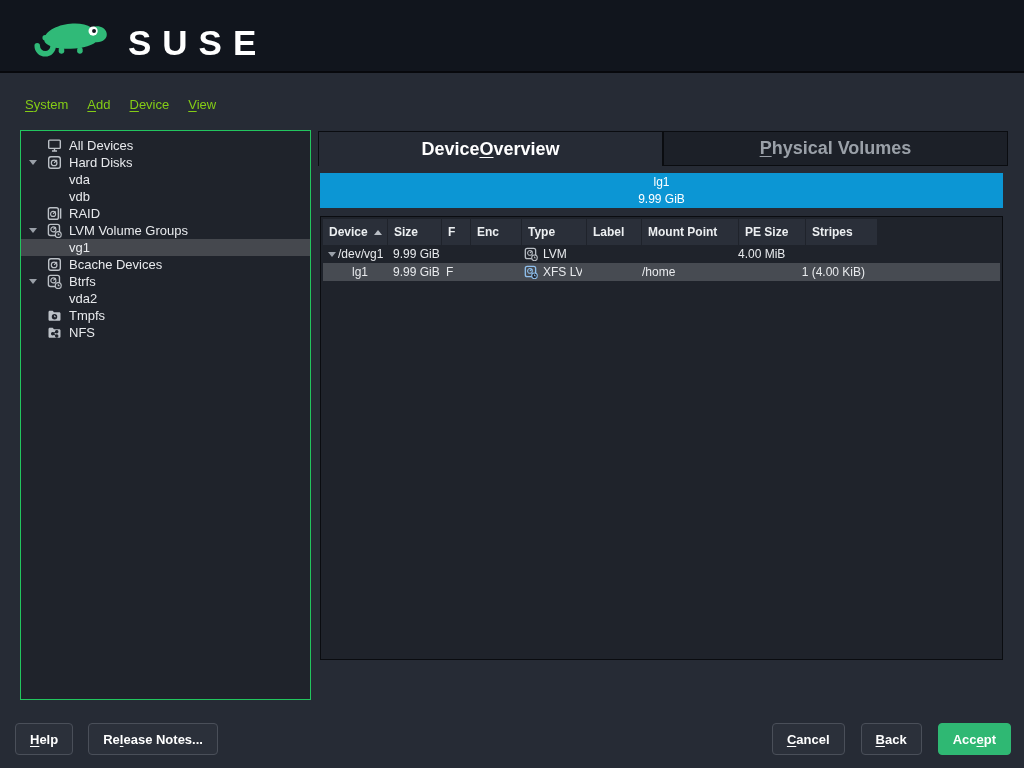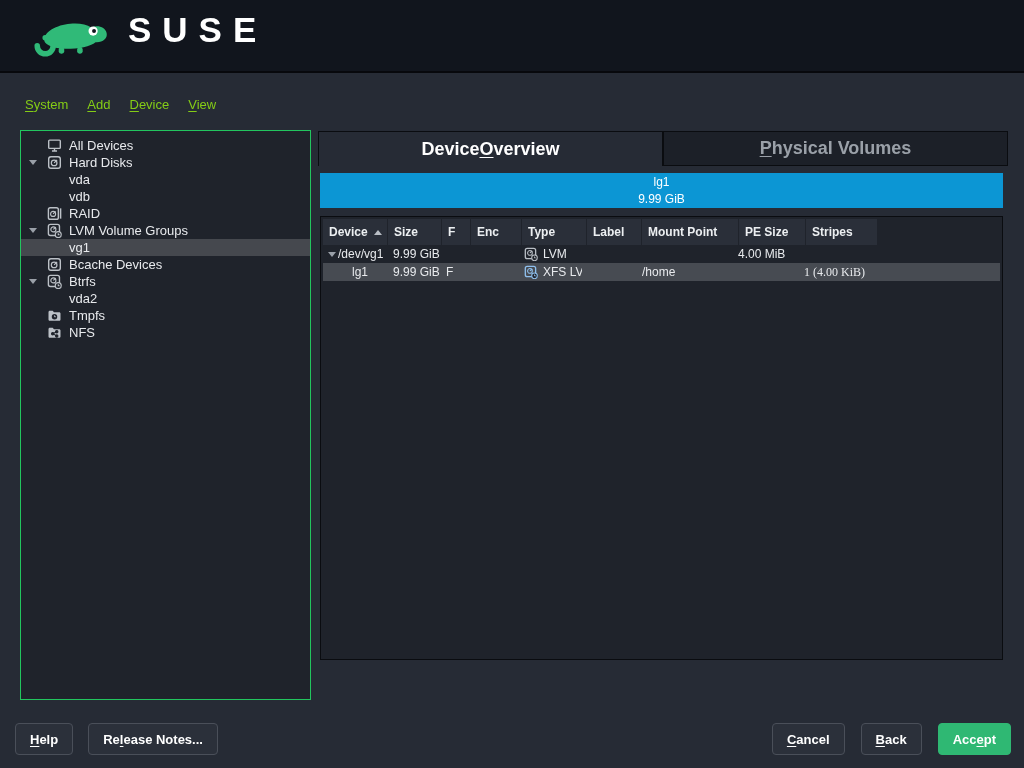--- a/index.html
+++ b/index.html
@@ -12,21 +12,21 @@
     position:relative;
   }
   .mn { text-decoration:underline; text-underline-offset:2px; }
 
   
   .banner {
     position:absolute; top:0; left:0; width:1024px; height:73px;
     background:#11151d; border-bottom:2px solid #07080c;
     display:flex; align-items:center; padding-left:28px;
   }
-  .logo { display:flex; align-items:flex-start; gap:14px; }
+  .logo { display:flex; align-items:flex-end; gap:14px; }
   .logo svg { width:86px; height:48px; }
   .wordmark {
     color:#ffffff; font-size:35px; font-weight:bold;
     letter-spacing:11px; line-height:1;
   }
 
   
   .menubar {
     position:absolute; top:93px; left:24px;
     display:flex; gap:17px; align-items:center;
@@ -376,21 +376,21 @@
           </div>
           <div class="td" style="width: 54px; flex: 0 0 54px;">
             <span></span>
           </div>
           <div class="td" style="width: 96px; flex: 0 0 96px;">
             <span>/home</span>
           </div>
           <div class="td" style="width: 66px; flex: 0 0 66px;">
             <span></span>
           </div>
-          <div class="td right" style="width: 71px; flex: 0 0 71px; font-family: Liberation Serif, serif;">
+          <div class="td right" style="width: 71px; flex: 0 0 71px;">
             <span>1 (4.00 KiB)</span>
           </div>
         </div>
       </div>
   </div>
 
 </section>
 
 <div class="footer-left" id="footer-left">
     <button class="btn"><span class="mn">H</span>elp</button>

